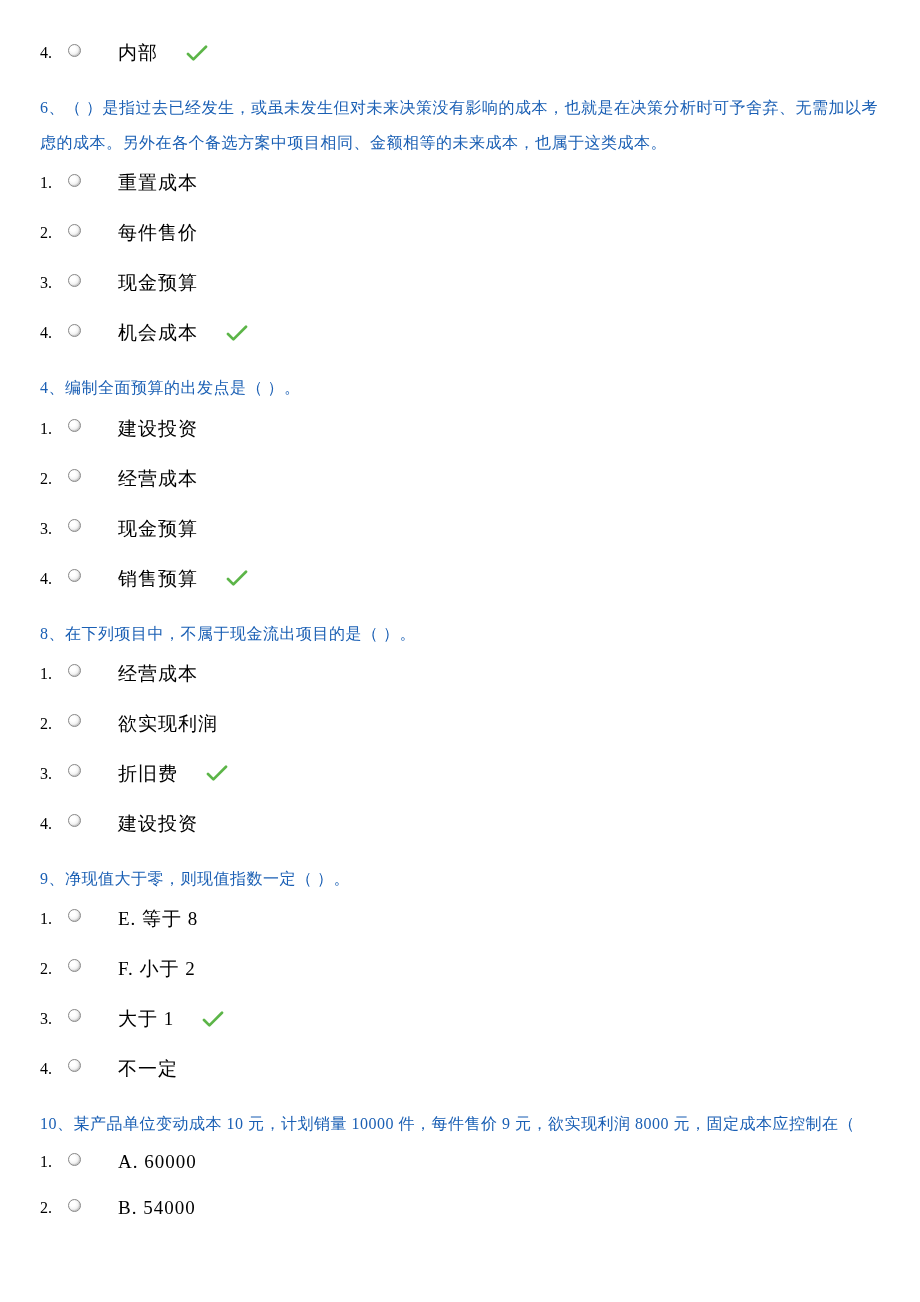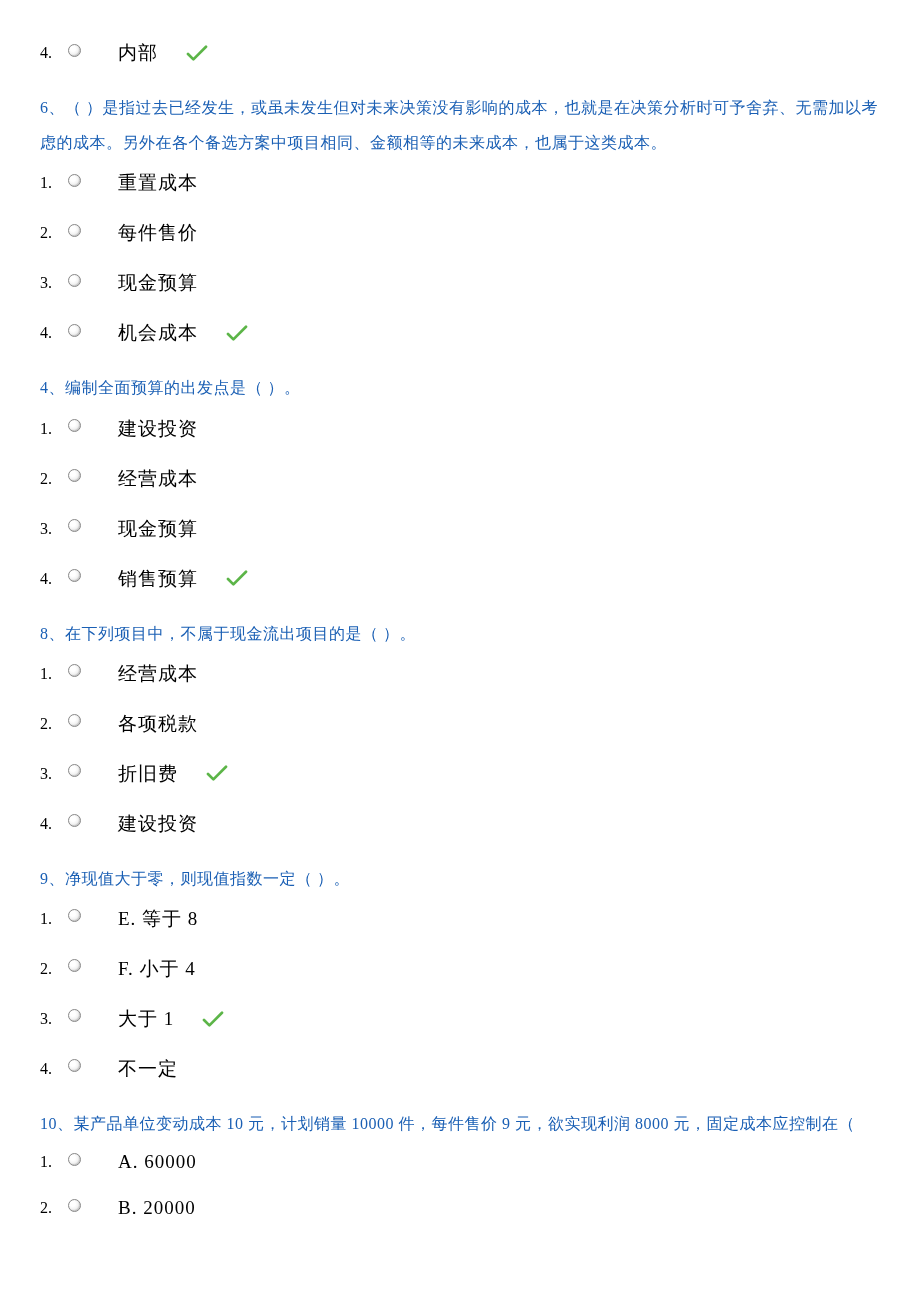--- a/index.html
+++ b/index.html
@@ -149,21 +149,21 @@
   <span class="radio-wrap">
       <span class="radio"></span>
     </span>
   <span class="option-text">经营成本</span>
 </div>
 <div class="option">
   <span class="option-num">2.</span>
   <span class="radio-wrap">
       <span class="radio"></span>
     </span>
-  <span class="option-text">各项税款</span>
+  <span class="option-text">欲实现利润</span>
 </div>
 <div class="option">
   <span class="option-num">3.</span>
   <span class="radio-wrap">
       <span class="radio"></span>
     </span>
   <span class="option-text">折旧费</span>
   <span class="check"><svg viewBox="0 0 24 20">
         <path d="M2 10 L8 16 L22 2" fill="none" stroke="#5cb548" stroke-width="3" stroke-linecap="round" stroke-linejoin="round"></path>
       </svg></span>
@@ -183,21 +183,21 @@
   <span class="radio-wrap">
       <span class="radio"></span>
     </span>
   <span class="option-text">E. 等于 8</span>
 </div>
 <div class="option">
   <span class="option-num">2.</span>
   <span class="radio-wrap">
       <span class="radio"></span>
     </span>
-  <span class="option-text">F. 小于 4</span>
+  <span class="option-text">F. 小于 2</span>
 </div>
 <div class="option">
   <span class="option-num">3.</span>
   <span class="radio-wrap">
       <span class="radio"></span>
     </span>
   <span class="option-text">大于 1</span>
   <span class="check"><svg viewBox="0 0 24 20">
         <path d="M2 10 L8 16 L22 2" fill="none" stroke="#5cb548" stroke-width="3" stroke-linecap="round" stroke-linejoin="round"></path>
       </svg></span>
@@ -217,14 +217,14 @@
   <span class="radio-wrap">
       <span class="radio"></span>
     </span>
   <span class="option-text">A. 60000</span>
 </div>
 <div class="option">
   <span class="option-num">2.</span>
   <span class="radio-wrap">
       <span class="radio"></span>
     </span>
-  <span class="option-text">B. 20000</span>
+  <span class="option-text">B. 54000</span>
 </div>
 
 </body></html>

